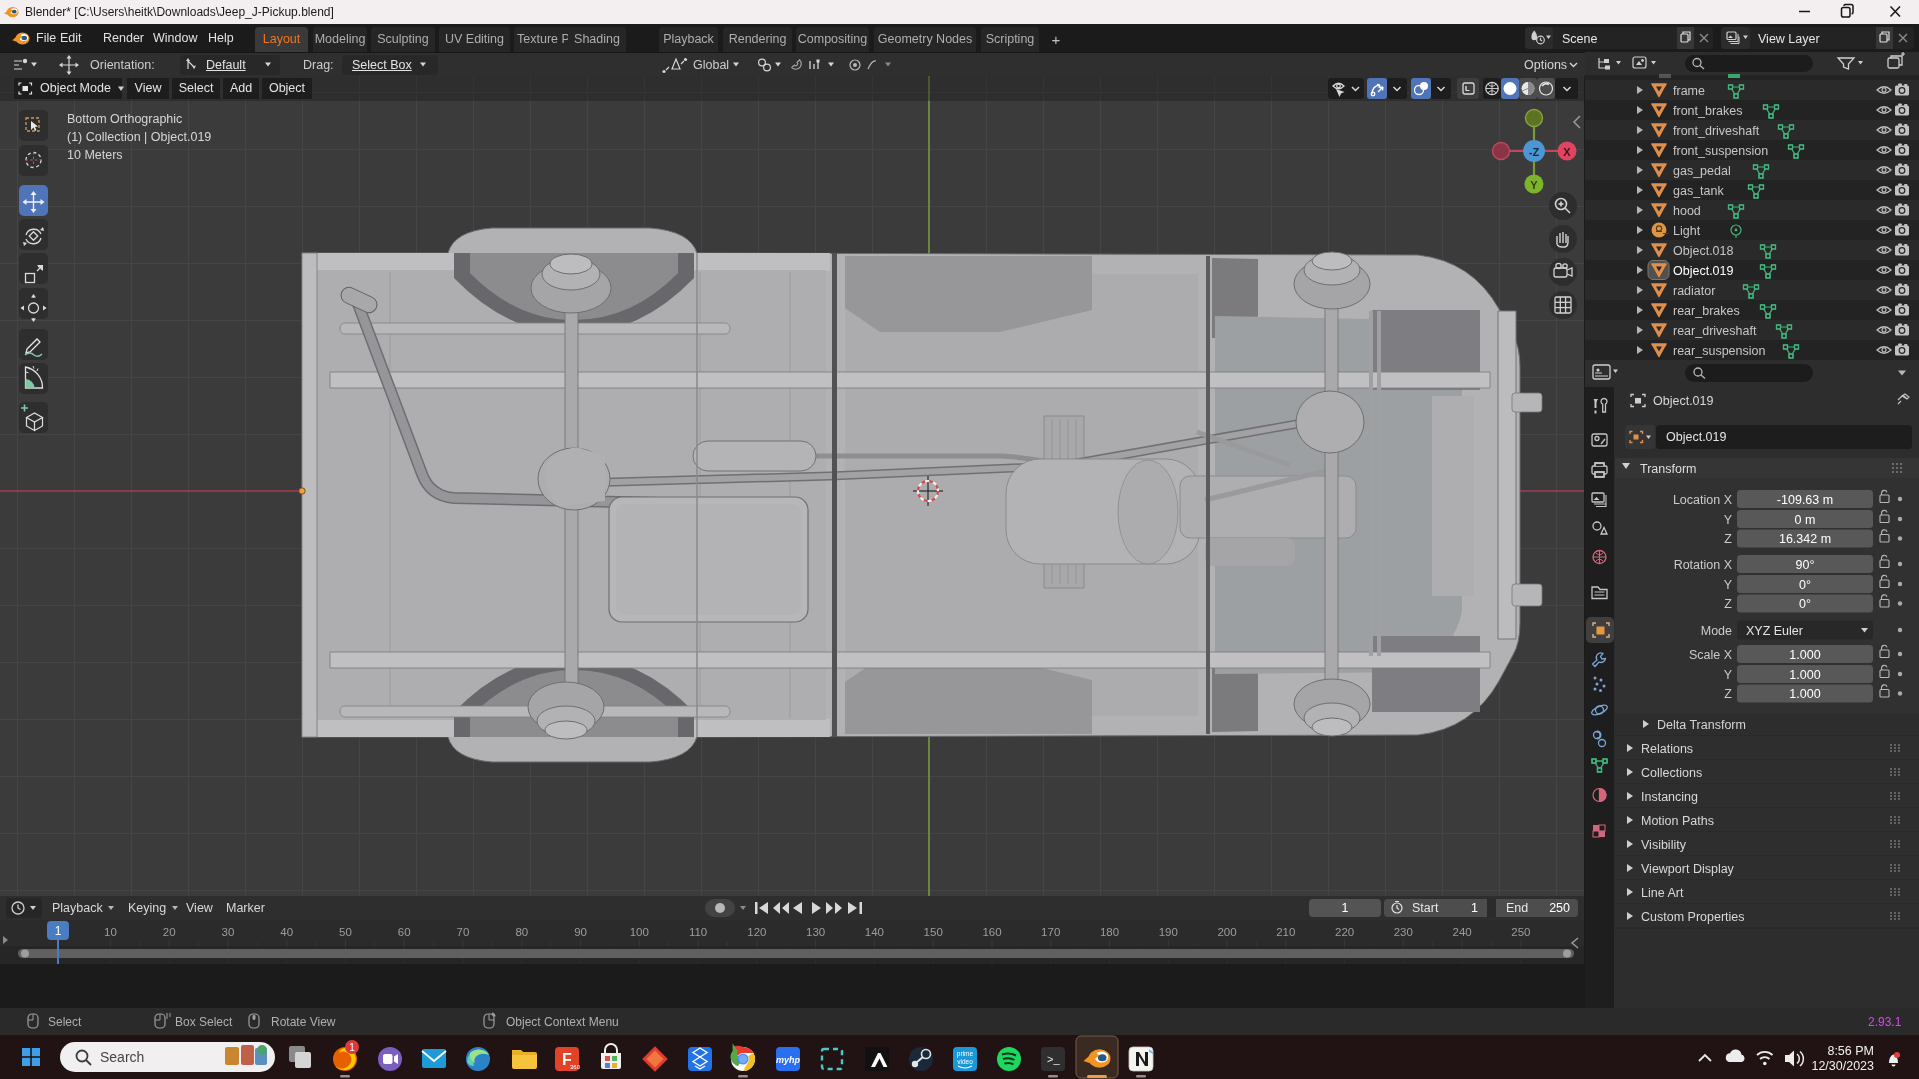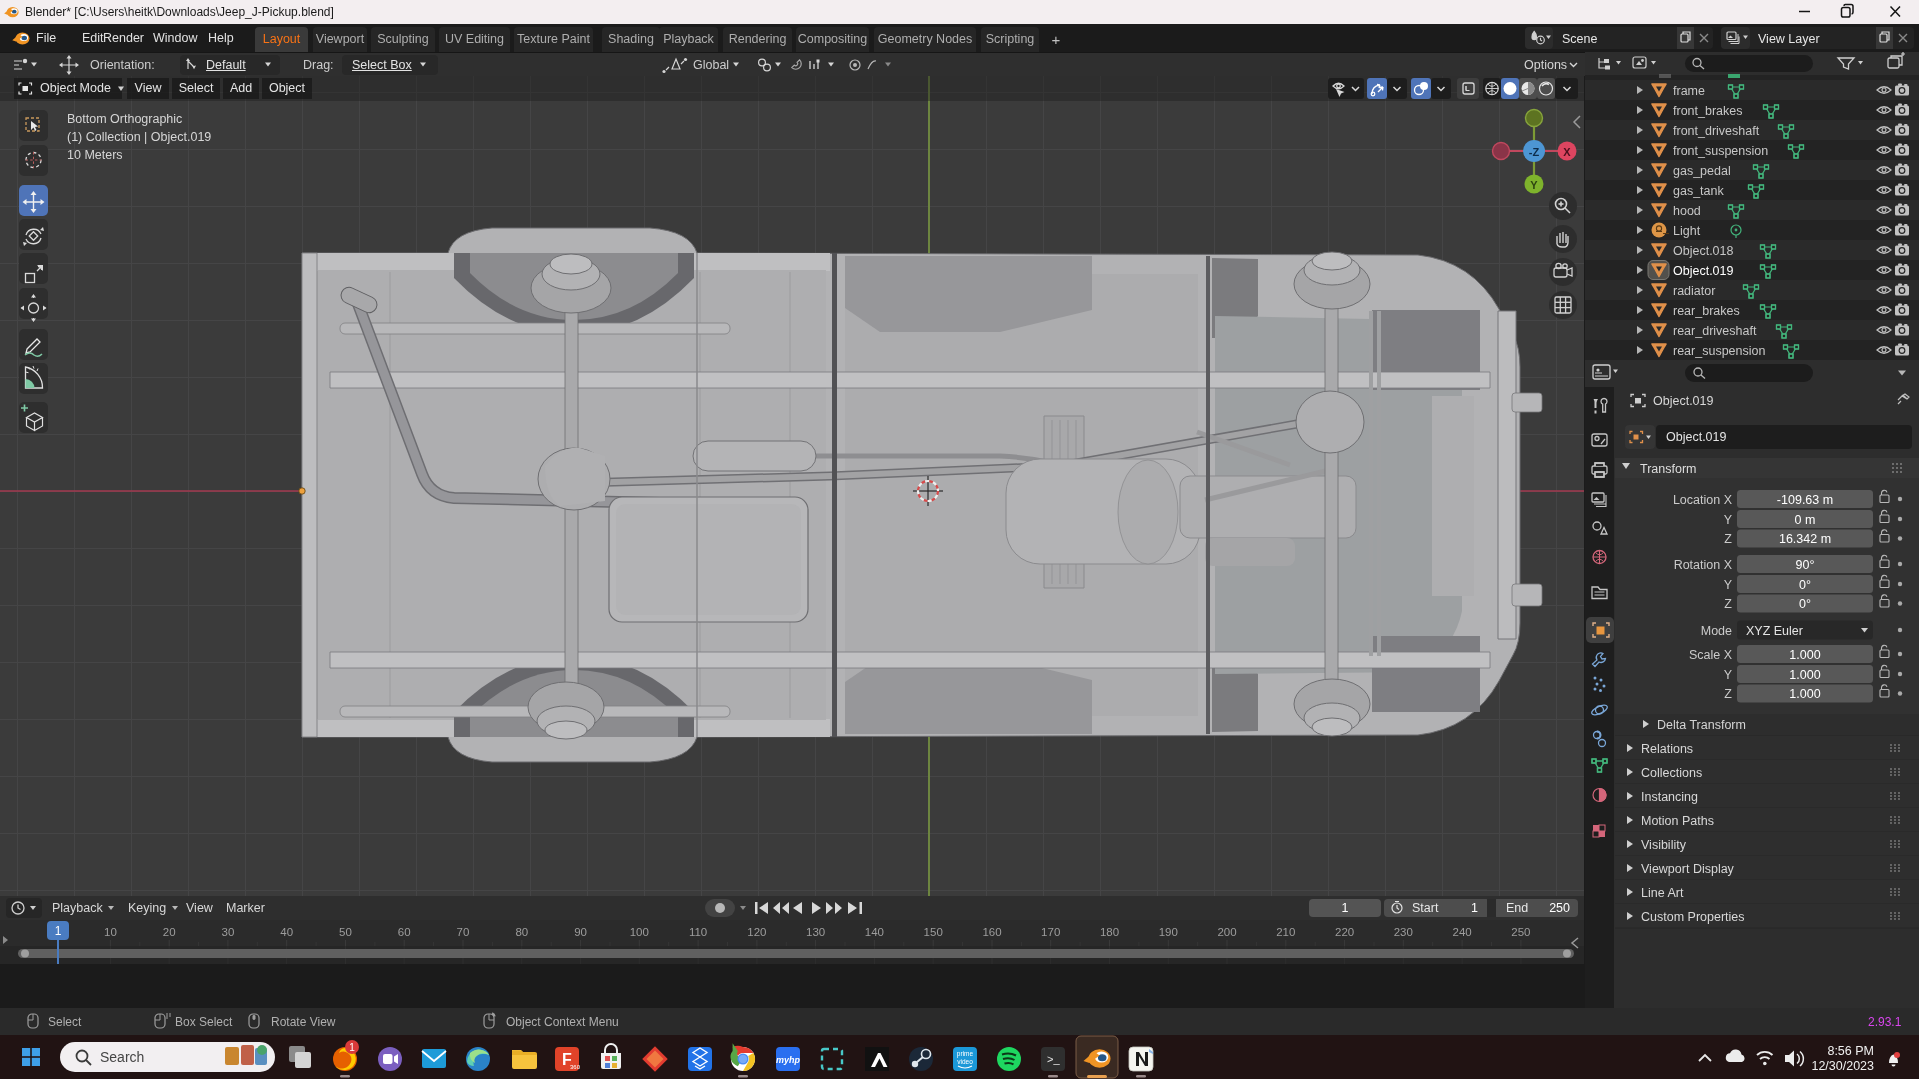--- a/index.html
+++ b/index.html
@@ -49,30 +49,30 @@
 </div>
 
 <div id="menubar">
   <svg class="abs" style="left:12px;top:6px" width="18" height="16" viewBox="0 0 21 18">
     <ellipse cx="12.2" cy="9.6" rx="8.2" ry="7" fill="#f09424"></ellipse>
     <ellipse cx="13.8" cy="8.4" rx="5" ry="4.1" fill="#fff"></ellipse>
     <ellipse cx="14.3" cy="9" rx="3.2" ry="2.6" fill="#265787"></ellipse>
     <path d="M0.3 11.5 L8.4 4.5 L12.2 7.6 L4.6 13 Z" fill="#f09424"></path>
   </svg>
   <div class="menuitem" style="left:36px">File</div>
-  <div class="menuitem" style="left:82px">Edit</div>
+  <div class="menuitem" style="left:60px">Edit</div>
   <div class="menuitem" style="left:103px">Render</div>
   <div class="menuitem" style="left:153px">Window</div>
   <div class="menuitem" style="left:208px">Help</div>
   <div class="tab active" style="left:255px;width:53px">Layout</div>
-  <div class="tab" style="left:313px;width:54px">Viewport</div>
+  <div class="tab" style="left:313px;width:54px">Modeling</div>
   <div class="tab" style="left:371px;width:64px">Sculpting</div>
   <div class="tab" style="left:439px;width:71px">UV Editing</div>
   <div class="tab" style="left:514px;width:79px">Texture Paint</div>
-  <div class="tab" style="left:602px;width:58px">Shading</div>
+  <div class="tab" style="left:568px;width:58px">Shading</div>
   <div class="tab" style="left:659px;width:59px">Playback</div>
   <div class="tab" style="left:723px;width:69px">Rendering</div>
   <div class="tab" style="left:796px;width:73px">Compositing</div>
   <div class="tab" style="left:874px;width:102px">Geometry Nodes</div>
   <div class="tab" style="left:981px;width:58px">Scripting</div>
   <div class="tab" style="left:1044px;width:24px;background:none;color:#c2c2c2;font-size:15px">+</div>
   <svg class="abs" style="left:1520px;top:3px" width="399" height="22" viewBox="0 0 399 22">
 
     <rect x="5" y="0" width="188" height="22" rx="4" fill="#232323"></rect>
     <rect x="5" y="0" width="28" height="22" rx="4" fill="#2c2c2c"></rect>

